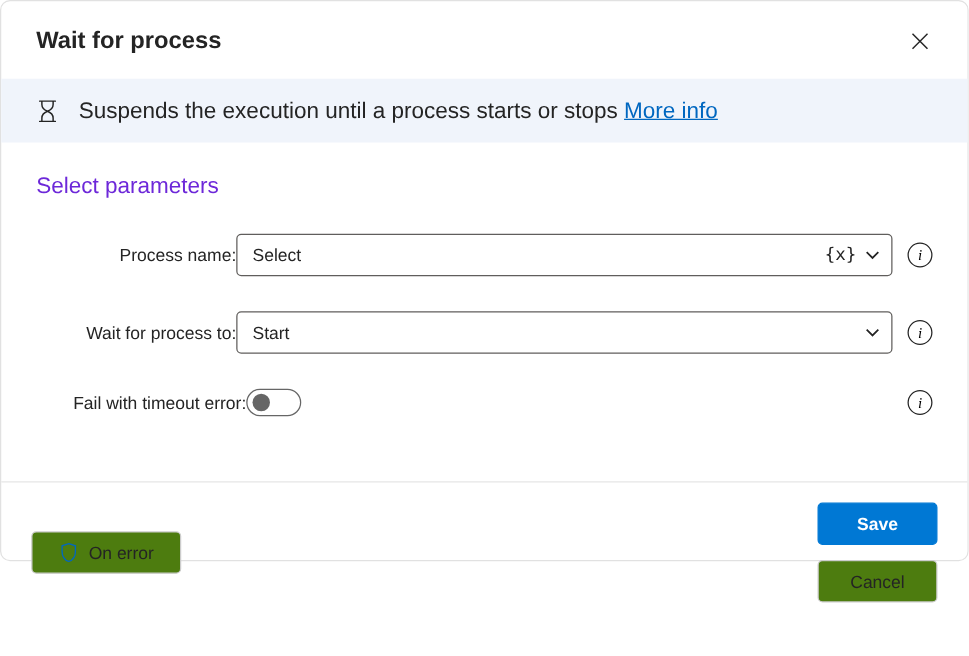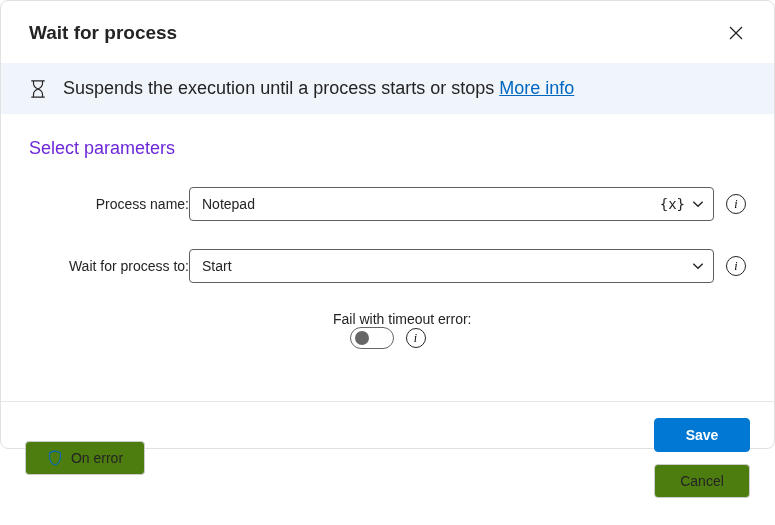--- a/index.html
+++ b/index.html
@@ -57,21 +57,21 @@
   }
   .footer-right { display: flex; gap: 12px; flex-direction: column; }
   .btn {
     height: 34px; padding: 0 20px; border: 1px solid #ccc; border-radius: 4px;
     background: #4d7c0f; font-size: 14px; color: #242424; cursor: pointer;
     display: flex; align-items: center; gap: 8px; min-width: 96px; justify-content: center;
   }
   .btn-primary { background: #0078d4; color: #fff; border-color: #0078d4; font-weight: 600; }
   .btn-onerror { min-width: 120px; }
   .shield-icon { width: 16px; height: 16px; }
-  .toggle-row { margin-top: 20px; flex-direction: column; }
+  .toggle-row { margin-top: 20px; }
   .toggle-row .field-control { justify-content: space-between; }
   .toggle-row .field-label { width: 168px;}
   .toggle-wrap { flex:1; display:flex; }
 </style>
 </head>
 <body>
 
 <div class="dialog">
   <div class="header">
     <div class="title">Wait for process</div>
@@ -92,21 +92,21 @@
     </div>
   </div>
 
   <div class="body">
     <div class="section-title">Select parameters</div>
 
     <div class="field-row">
       <div class="field-label">Process name:</div>
       <div class="field-control">
         <div class="combo">
-          <span class="value">Notepad</span>
+          <span class="value">Select</span>
           <span class="var-icon">{x}</span>
           <svg class="chev" viewBox="0 0 12 12">
               <path d="M2 4 L6 8 L10 4" stroke="#242424" stroke-width="1.2" fill="none"></path>
             </svg>
         </div>
         <div class="info-icon">i</div>
       </div>
     </div>
 
     <div class="field-row">

